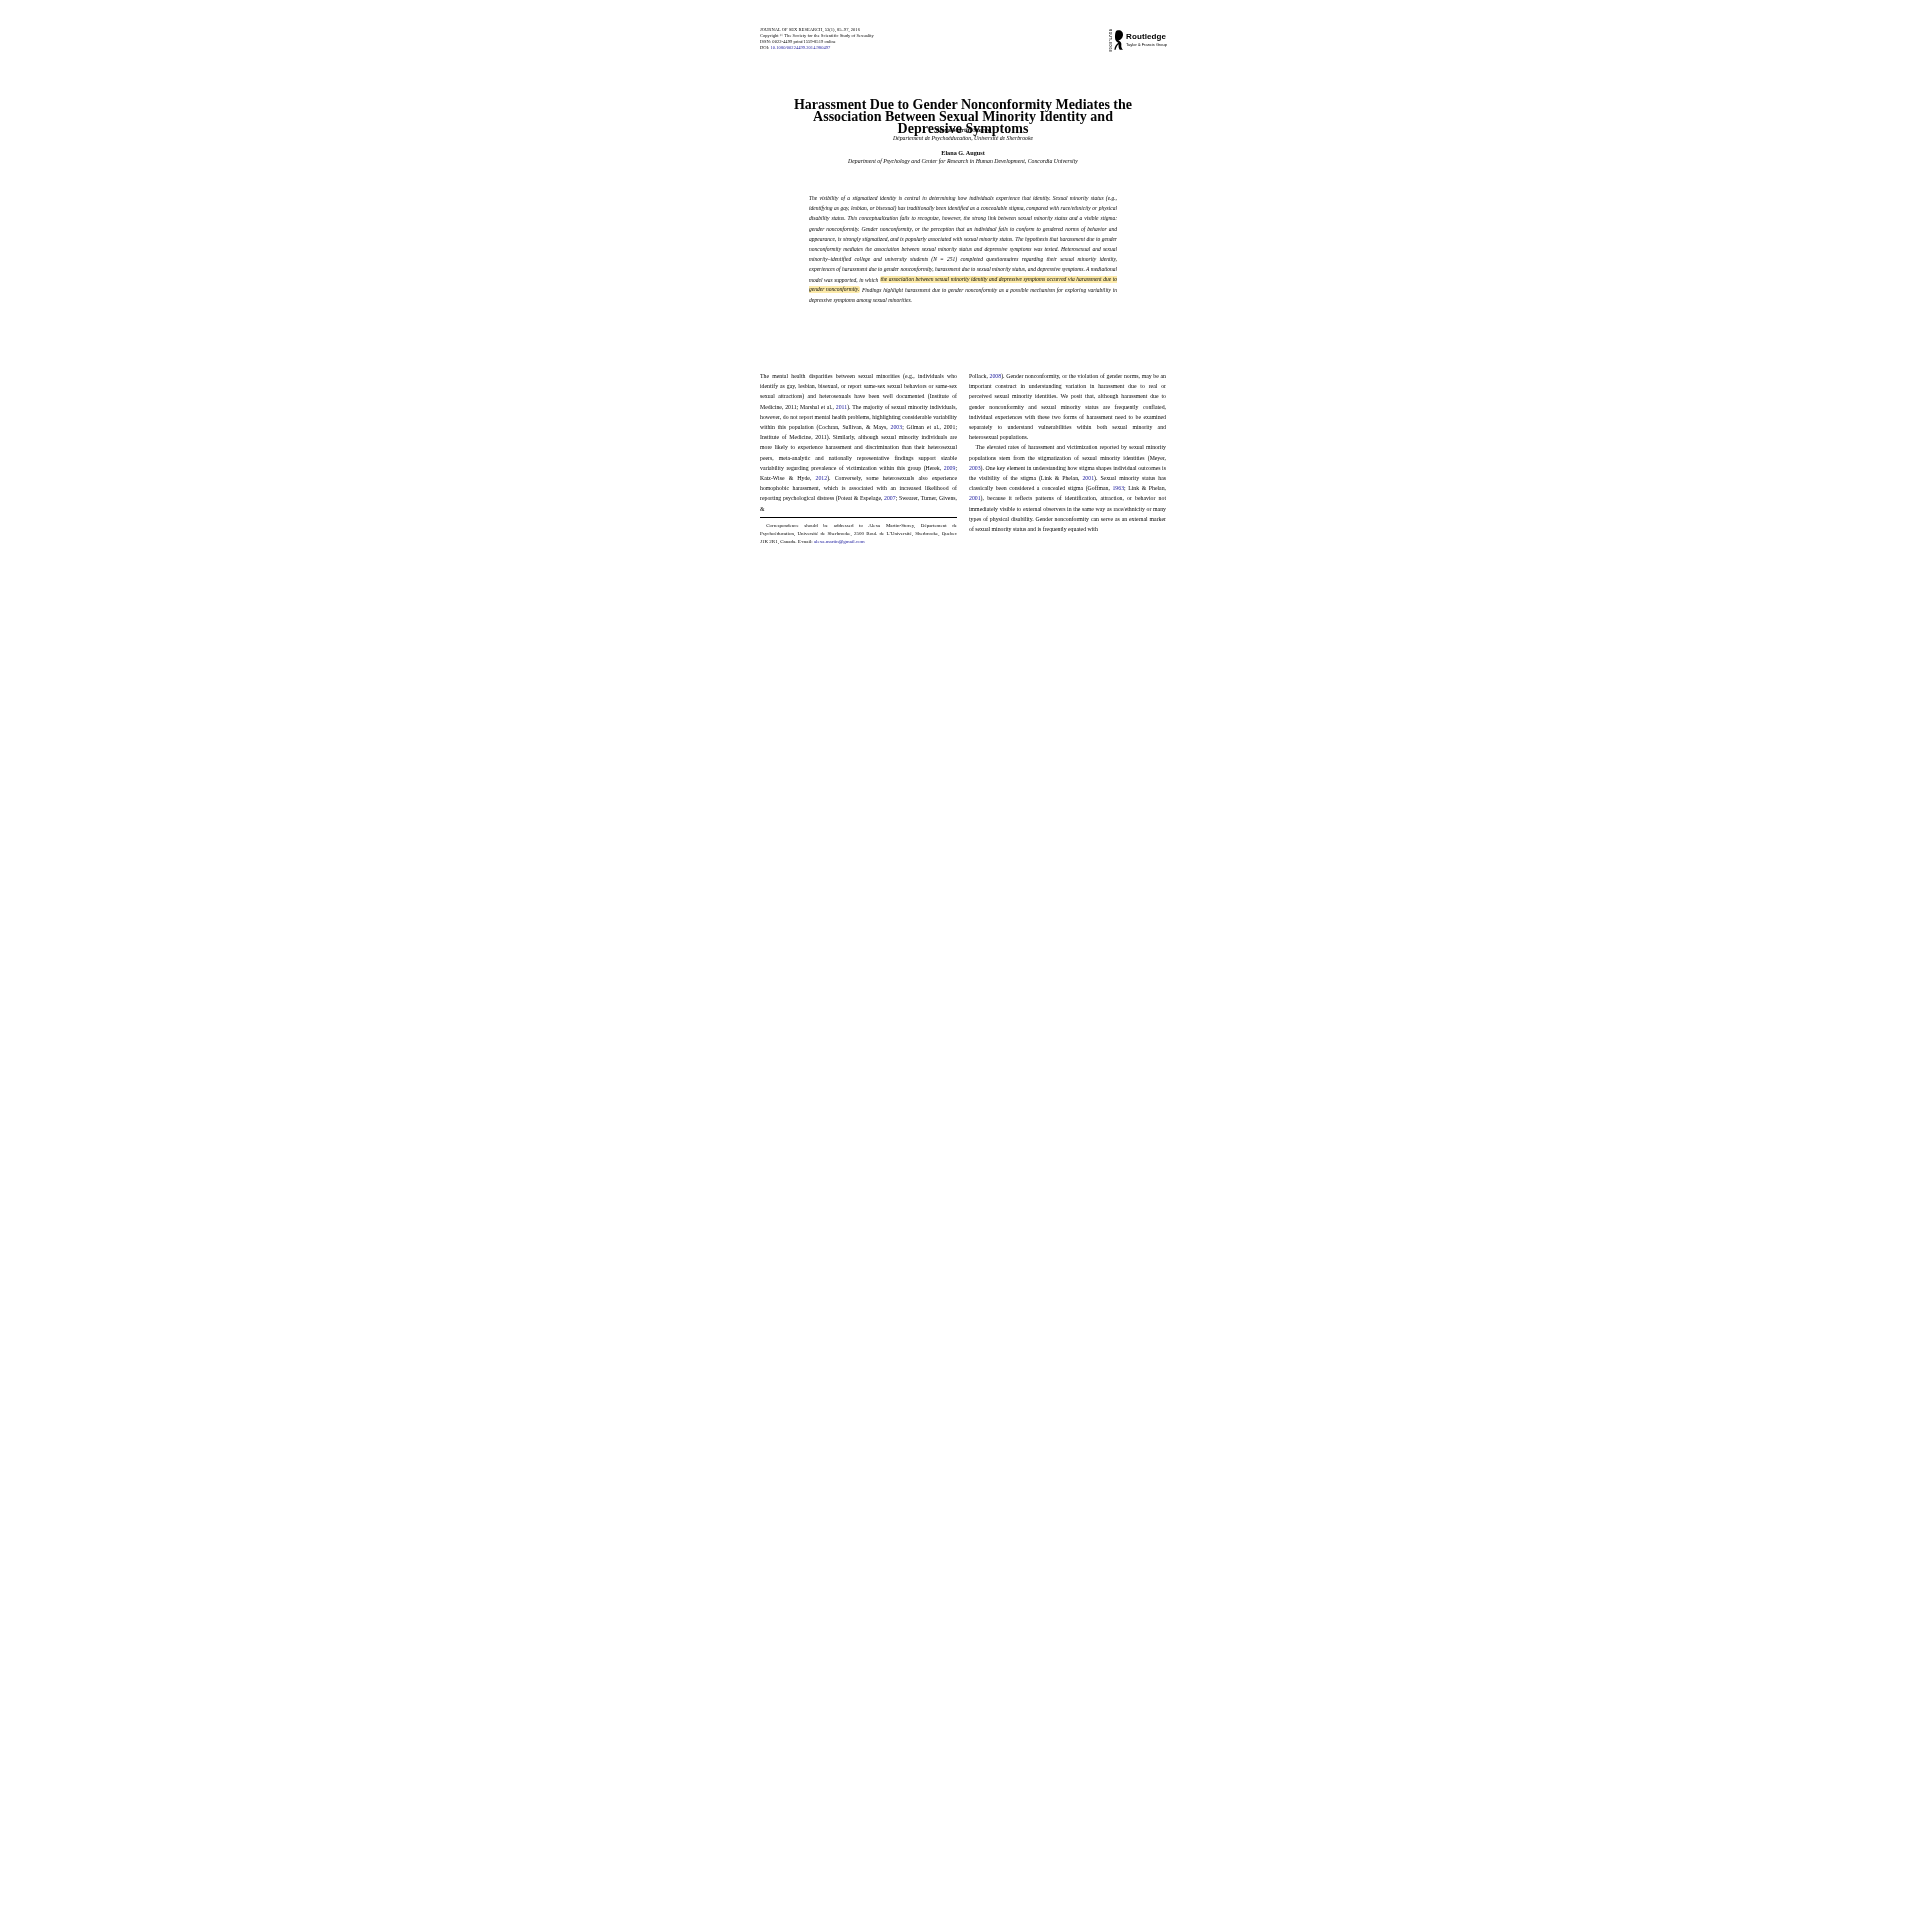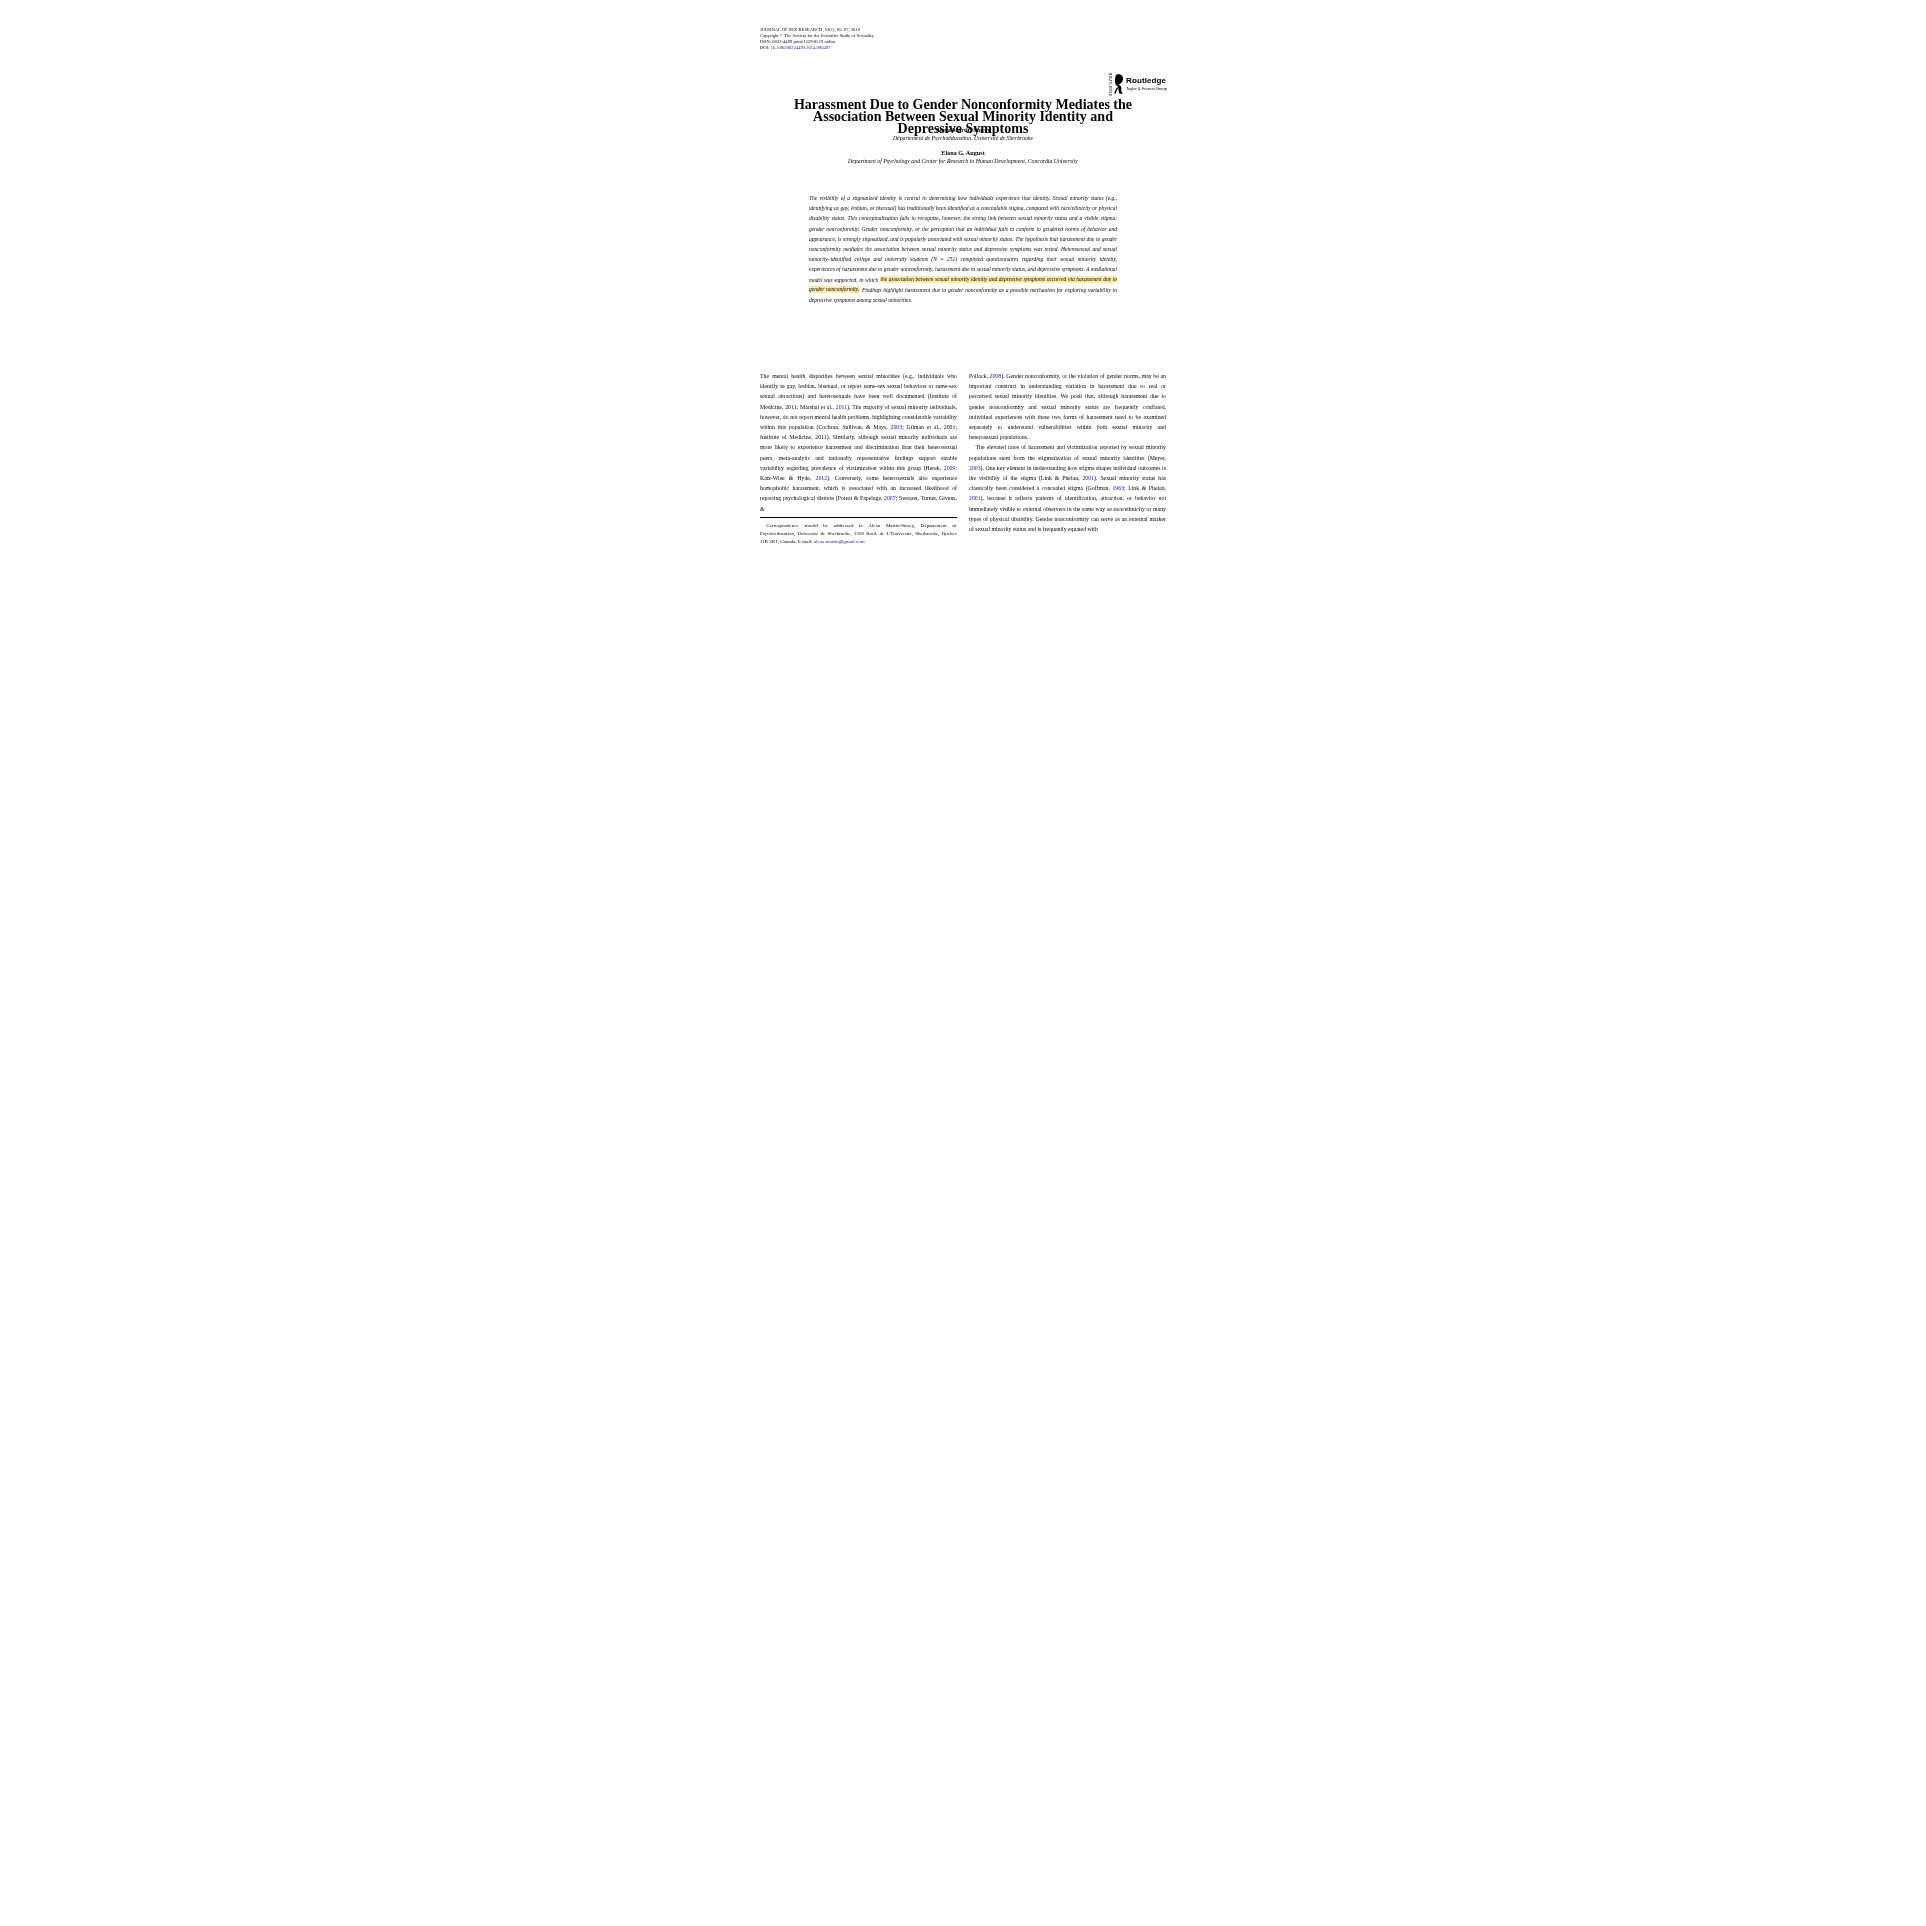--- a/index.html
+++ b/index.html
@@ -6,21 +6,21 @@
   .page{
     position:relative;width:490px;height:636px;margin:0 auto;background:#fff;
     font-family:"Liberation Serif","DejaVu Serif",serif;color:#050505;
     overflow:hidden;
   }
   
   .hdr{position:absolute;left:42px;top:27px;font-size:4.5px;line-height:5.9px;letter-spacing:0.04px;}
   .hdr .doi-link{color:#2020a0;}
   
   .logo{position:absolute;top:28px;right:41px;display:flex;align-items:center;gap:2.3px;height:24px;
-        font-family:"Liberation Sans","DejaVu Sans",sans-serif;margin-top:44px;}
+        font-family:"Liberation Sans","DejaVu Sans",sans-serif;}
   .logo-vert{
     writing-mode:vertical-rl;font-size:2.9px;font-weight:bold;letter-spacing:0.6px;
     color:#000;height:21.6px;text-align:center;
   }
   .logo-mark{width:10px;height:21.6px;display:block;}
   .logo-names{display:flex;flex-direction:column;justify-content:center;line-height:1;}
   .logo-name{font-size:8px;font-weight:bold;letter-spacing:0.1px;color:#000;}
   .logo-tag{font-size:4px;margin-top:1.5px;color:#000;}
   
   .title{

